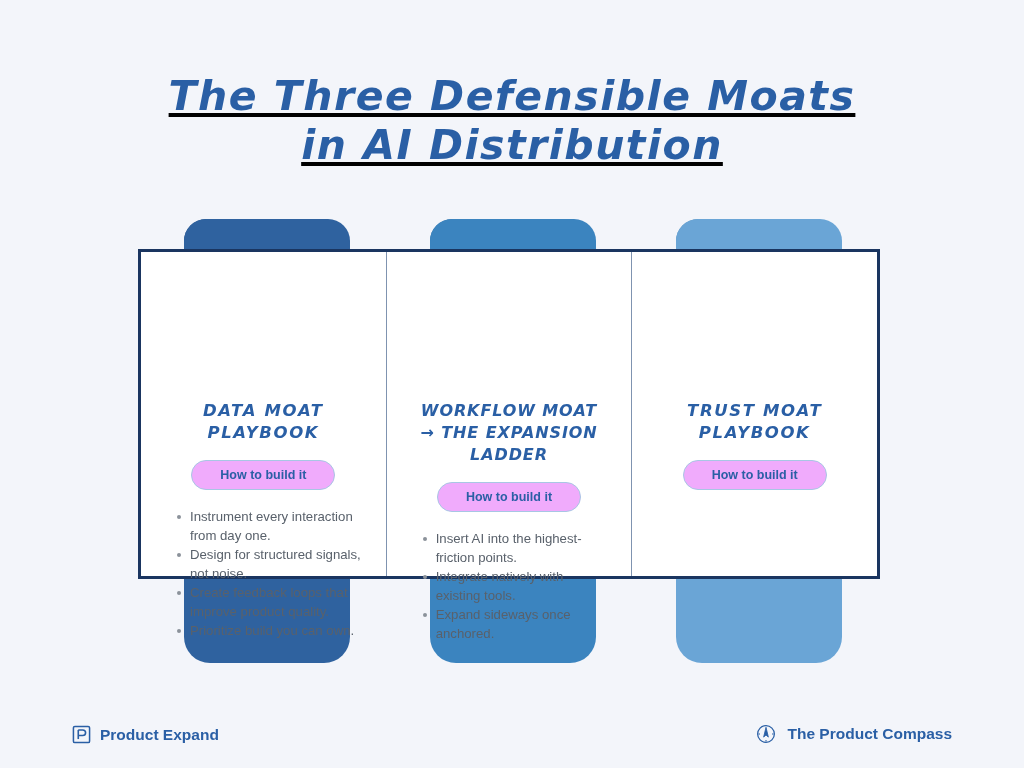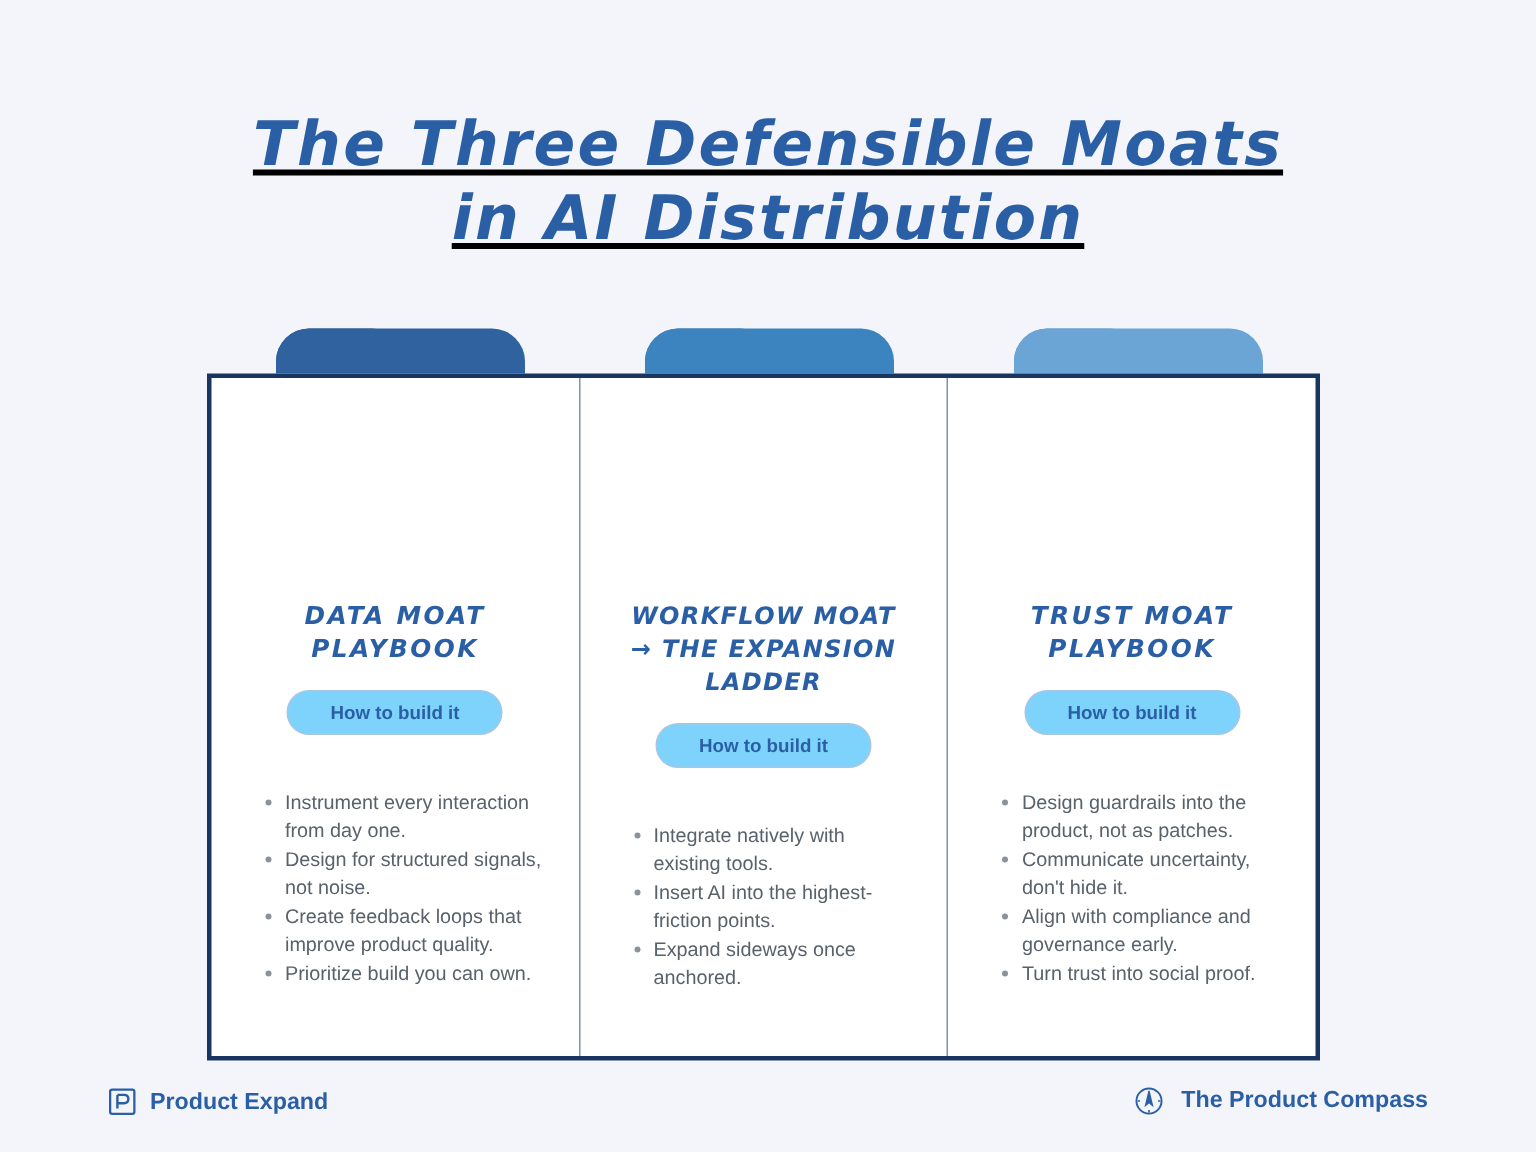--- a/index.html
+++ b/index.html
@@ -70,21 +70,21 @@
     justify-content: center;
   }
   .ribbon-icon svg { display: block; }
 
   
   #card {
     position: absolute;
     left: 0;
     top: 44px;
     width: 742px;
-    height: 458px;
+    height: 330px;
     background: #ffffff;
     border: 3px solid #1a3560;
     box-sizing: border-box;
     display: flex;
   }
   .col {
     flex: 1 1 0;
     position: relative;
     box-sizing: border-box;
     padding: 0 18px;
@@ -107,32 +107,32 @@
     font-size: 16px;
     letter-spacing: 0.9px;
   }
 
   .pill-wrap {
     display: flex;
     justify-content: center;
     margin-top: 16px;
   }
   .pill {
-    background: #7dd3fc;
+    background: #f0abfc;
     border: 1px solid #a8c6e4;
     border-radius: 999px;
     color: #2a5fa5;
     font-size: 12.5px;
     font-weight: bold;
     padding: 7px 28px;
     white-space: nowrap;
   }
 
   ul.bullets {
-    margin: 36px 0 0 0;
+    margin: 18px 0 0 0;
     padding: 0 4px 0 18px;
     list-style: none;
     color: #59616b;
     font-size: 13.2px;
     line-height: 18.5px;
   }
   ul.bullets li {
     position: relative;
     padding-left: 13px;
     margin-bottom: 1px;
@@ -260,38 +260,32 @@
       </ul>
     </div>
 
     <div class="col wide">
       <div class="col-title">WORKFLOW MOAT
 → THE EXPANSION LADDER</div>
       <div class="pill-wrap">
         <div class="pill">How to build it</div>
       </div>
       <ul class="bullets">
+        <li>Insert AI into the highest-friction points.</li>
         <li>Integrate natively with existing tools.</li>
-        <li>Insert AI into the highest-friction points.</li>
         <li>Expand sideways once anchored.</li>
       </ul>
     </div>
 
     <div class="col">
       <div class="col-title">TRUST MOAT
 PLAYBOOK</div>
       <div class="pill-wrap">
         <div class="pill">How to build it</div>
       </div>
-      <ul class="bullets">
-        <li>Design guardrails into the product, not as patches.</li>
-        <li>Communicate uncertainty, don't hide it.</li>
-        <li>Align with compliance and governance early.</li>
-        <li>Turn trust into social proof.</li>
-      </ul>
     </div>
 
   </div>
 </div>
 
 <div id="footer-left">
   <span>
     <svg width="19" height="19" viewBox="0 0 20 20" fill="none" stroke="#2a5fa5" stroke-width="1.6">
       <rect x="1.5" y="1.5" width="17" height="17" rx="1.5"></rect>
       <path d="M6.6 5.2 V14.8" stroke-width="1.7"></path>

